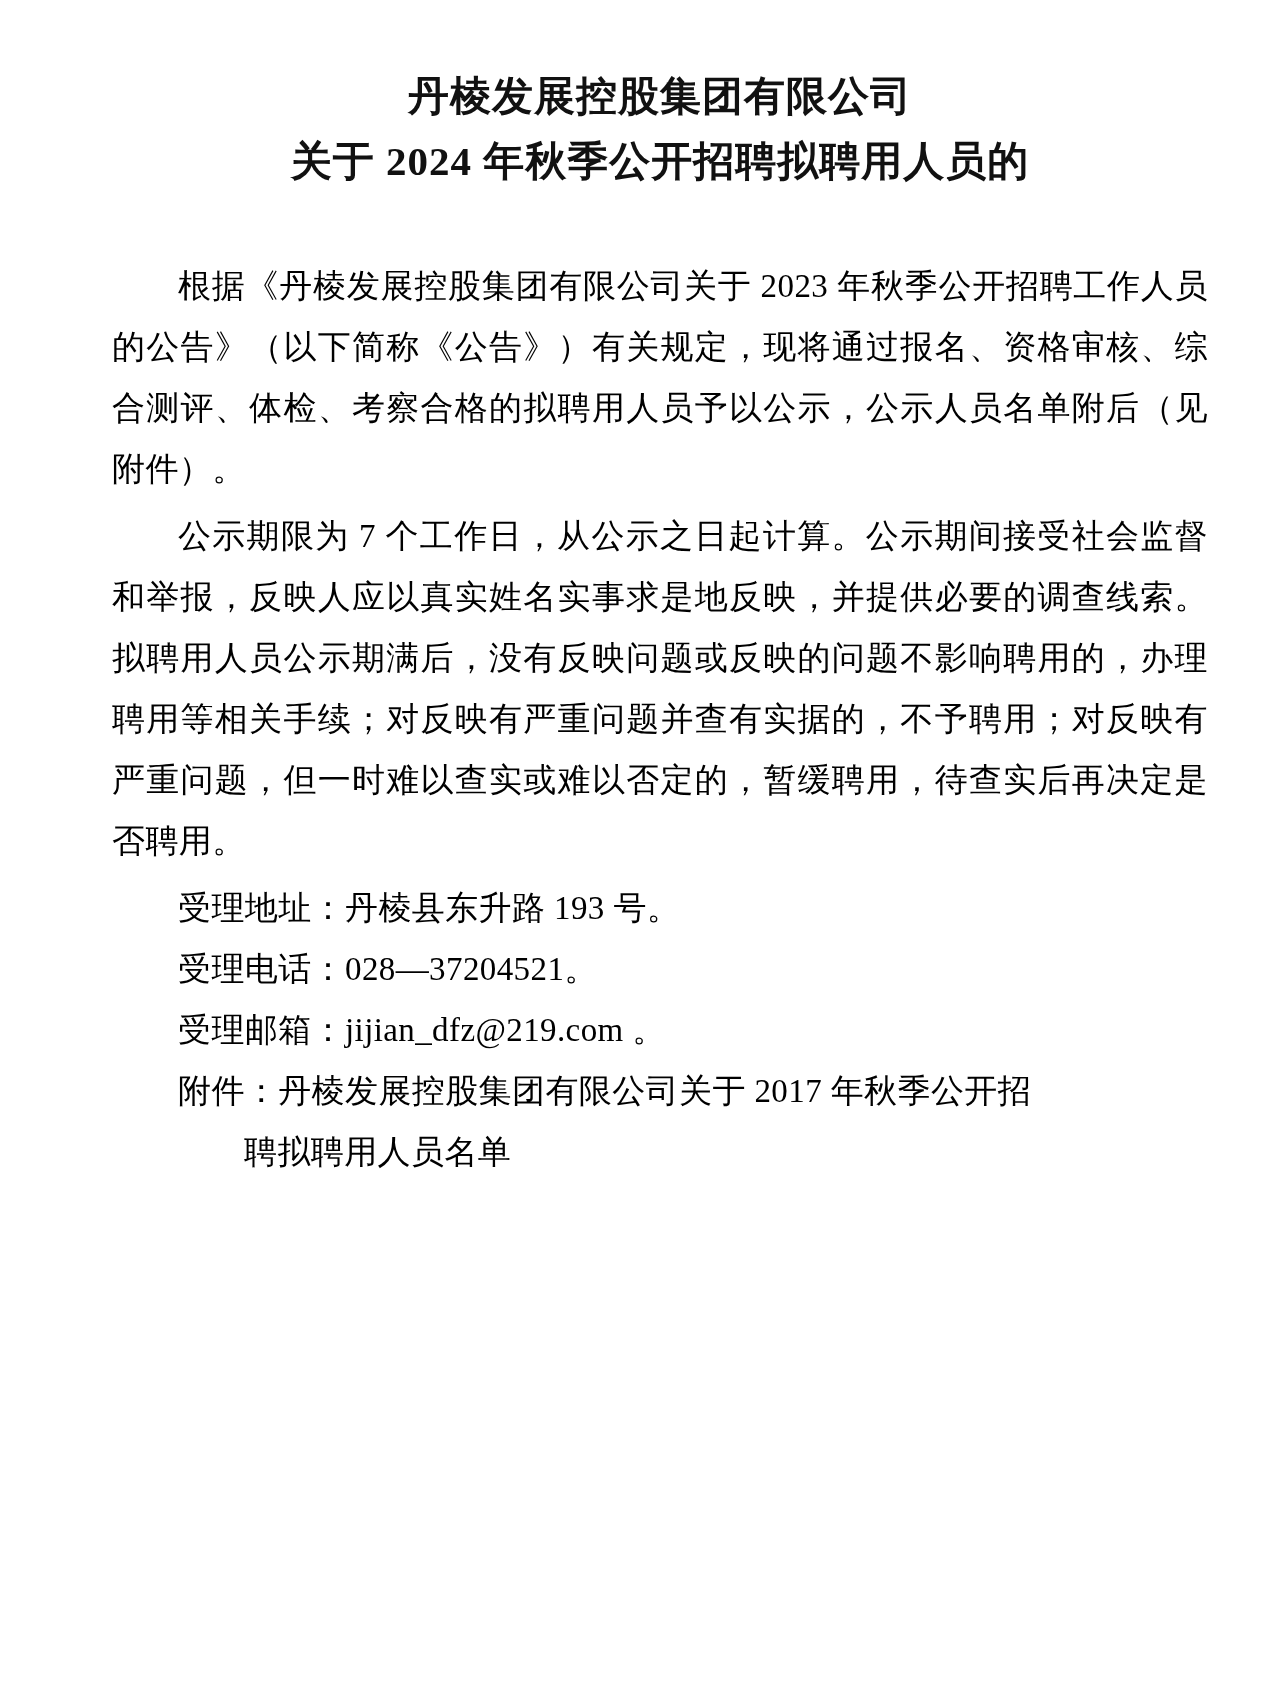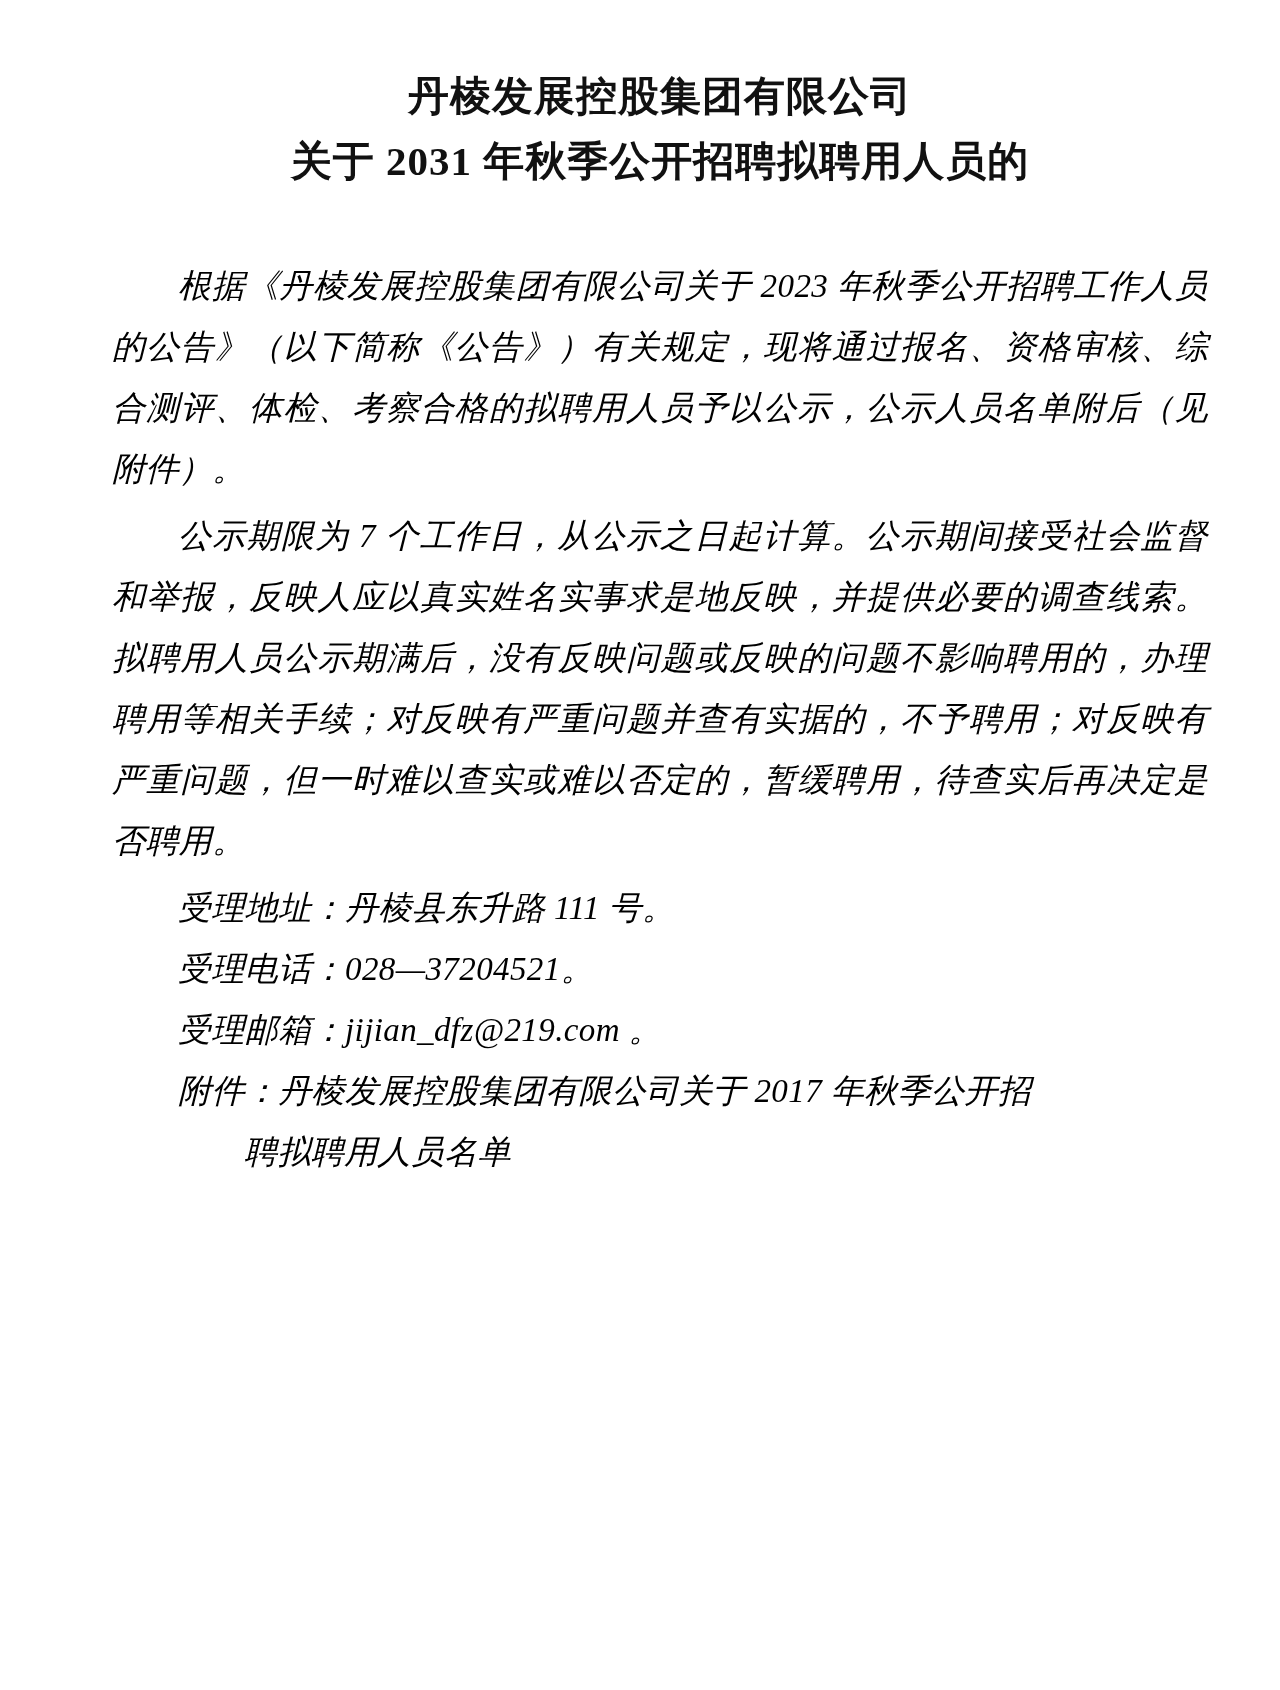--- a/index.html
+++ b/index.html
@@ -31,21 +31,20 @@
     font-size: 41px;
     line-height: 1.58;
     letter-spacing: 1px;
     color: #111111;
   }
   .title-line.l3 {
     letter-spacing: 14px;
   }
   .body-block {
     margin-top: 62px;
-    font-style: italic;
   }
   p.para {
     font-size: 33px;
     line-height: 1.85;
     margin: 0 0 6px 0;
     text-align: justify;
     text-justify: inter-ideograph;
     letter-spacing: 0.4px;
     text-indent: 2em;
   }
@@ -71,28 +70,28 @@
     letter-spacing: 0.4px;
   }
 </style>
 </head>
 <body>
 
 <div class="page">
 
   <div class="title-block">
     <div class="title-line l1">丹棱发展控股集团有限公司</div>
-    <div class="title-line l2">关于 2031 年秋季公开招聘拟聘用人员的</div>
+    <div class="title-line l2">关于 2024 年秋季公开招聘拟聘用人员的</div>
   </div>
 
   <div class="body-block">
     <p class="para">根据《丹棱发展控股集团有限公司关于 2023 年秋季公开招聘工作人员的公告》（以下简称《公告》）有关规定，现将通过报名、资格审核、综合测评、体检、考察合格的拟聘用人员予以公示，公示人员名单附后（见附件）。</p>
     <p class="para">公示期限为 7 个工作日，从公示之日起计算。公示期间接受社会监督和举报，反映人应以真实姓名实事求是地反映，并提供必要的调查线索。拟聘用人员公示期满后，没有反映问题或反映的问题不影响聘用的，办理聘用等相关手续；对反映有严重问题并查有实据的，不予聘用；对反映有严重问题，但一时难以查实或难以否定的，暂缓聘用，待查实后再决定是否聘用。</p>
 
-    <p class="line">受理地址：丹棱县东升路 111 号。</p>
+    <p class="line">受理地址：丹棱县东升路 193 号。</p>
     <p class="line">受理电话：028—37204521。</p>
     <p class="line">受理邮箱：jijian_dfz@219.com 。</p>
 
     <p class="attach">附件：丹棱发展控股集团有限公司关于 2017 年秋季公开招</p>
     <p class="attach-cont">聘拟聘用人员名单</p>
   </div>
 
 </div>
 
 </body></html>

